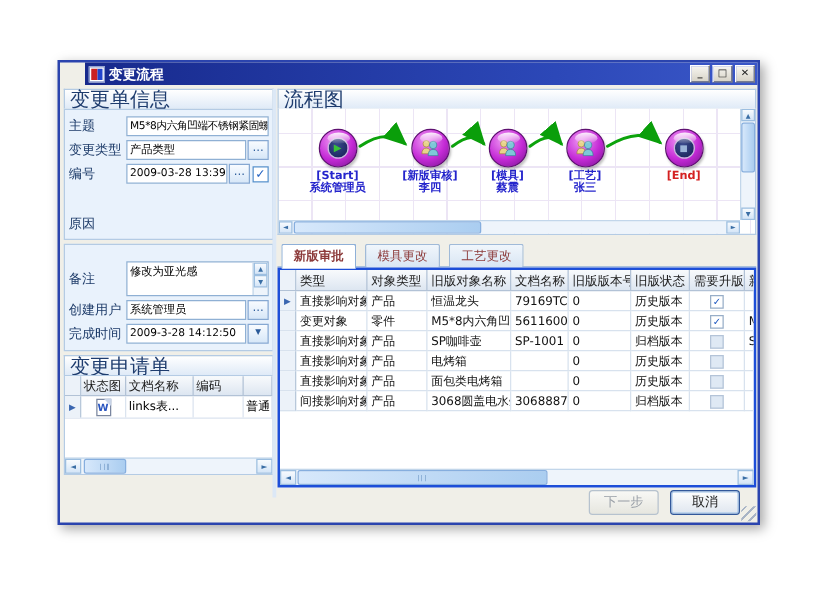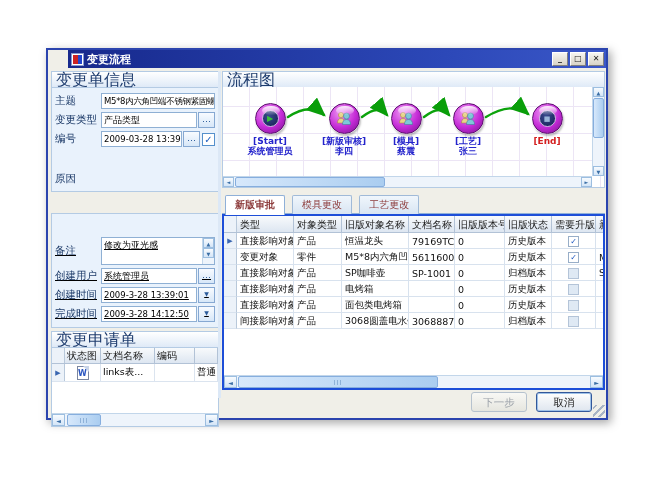--- a/index.html
+++ b/index.html
@@ -182,40 +182,35 @@
         <span class="flabel">编号</span>
         <span class="fin date">2009-03-28 13:39:01</span>
         <span class="mbtn">…</span>
         <span class="chk">✓</span>
       </div>
       <div class="frow ta">
         <span class="flabel">原因</span>
       </div>
     </div>
 
-    <div class="box b2" style="margin-top:21px; padding:20px 0 3px;text-decoration:underline;">
+    <div class="box b2" style="margin-top:3px; padding:10px 0 3px;">
       <div class="frow ta" style="align-items:center;">
         <span class="flabel" style="margin-top:0;">备注</span>
         <span class="tawrap small">
           <span>修改为亚光感</span>
           <span class="vsb mini">
             <span class="sbtn">▲</span>
             <span class="sbtn">▼</span>
           </span>
         </span>
       </div>
       <div class="frow">
         <span class="flabel">创建用户</span>
         <span class="fin">系统管理员</span>
         <span class="mbtn">…</span>
-      </div>
-      <div class="frow">
-        <span class="flabel">创建时间</span>
-        <span class="fin date">2009-3-28 13:39:01</span>
-        <span class="mbtn" style="font-size:6px;">▼</span>
       </div>
       <div class="frow">
         <span class="flabel">完成时间</span>
         <span class="fin date">2009-3-28 14:12:50</span>
         <span class="mbtn" style="font-size:6px;">▼</span>
       </div>
     </div>
 
     <div class="caption" style="margin-top:3px;">变更申请单</div>
     <div class="box b3">

